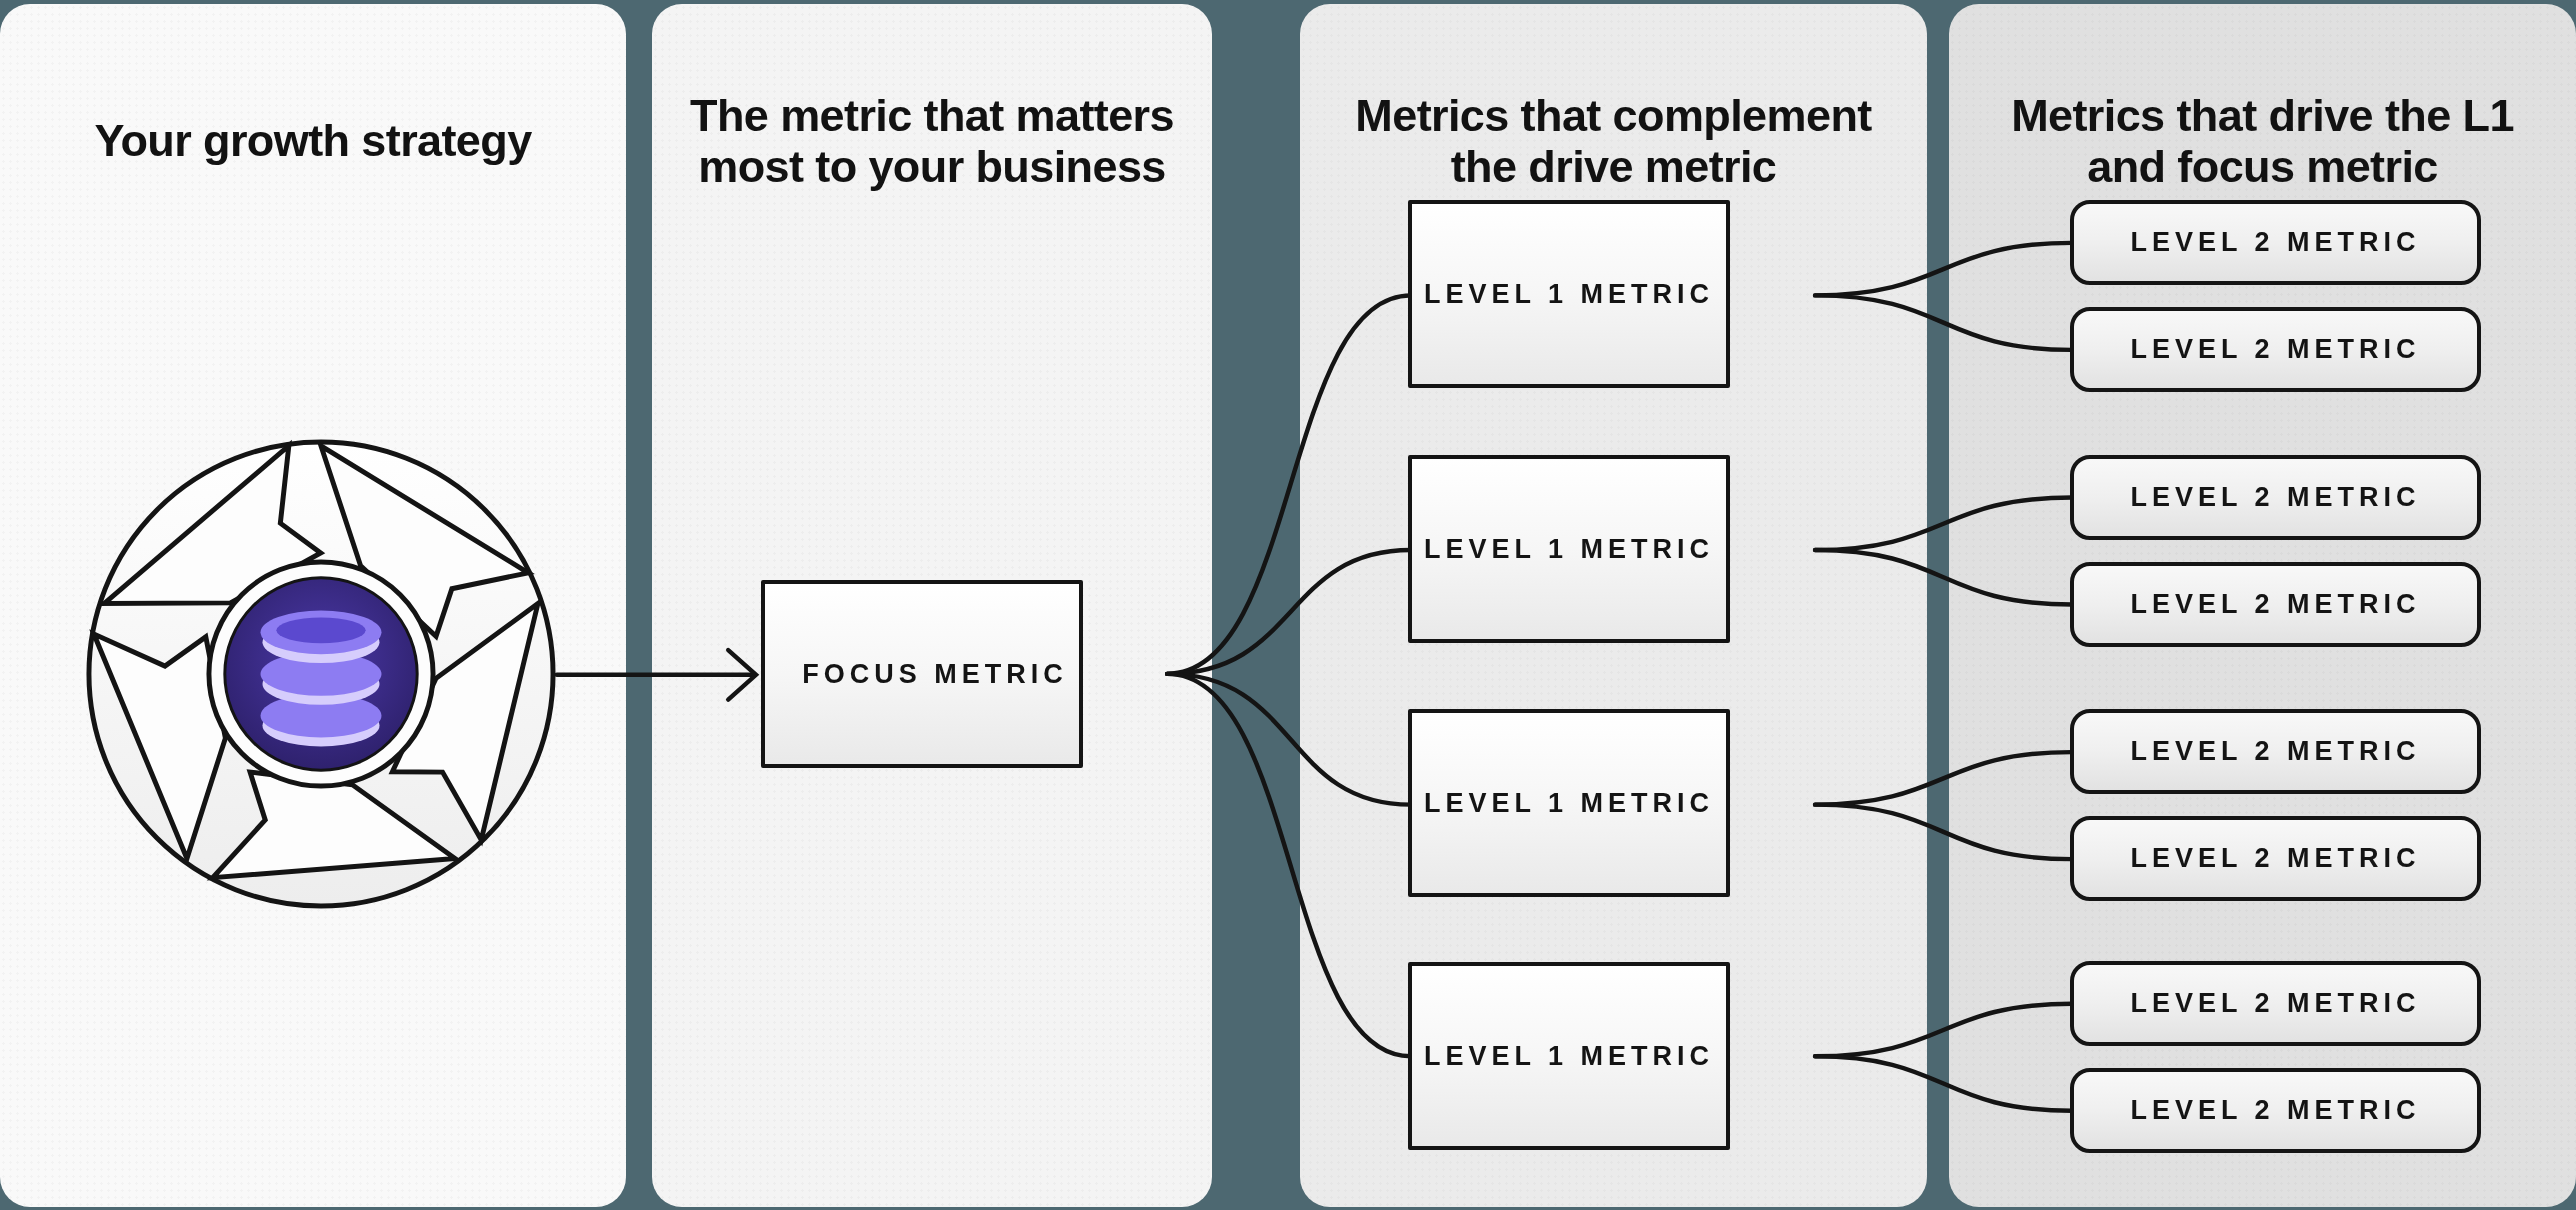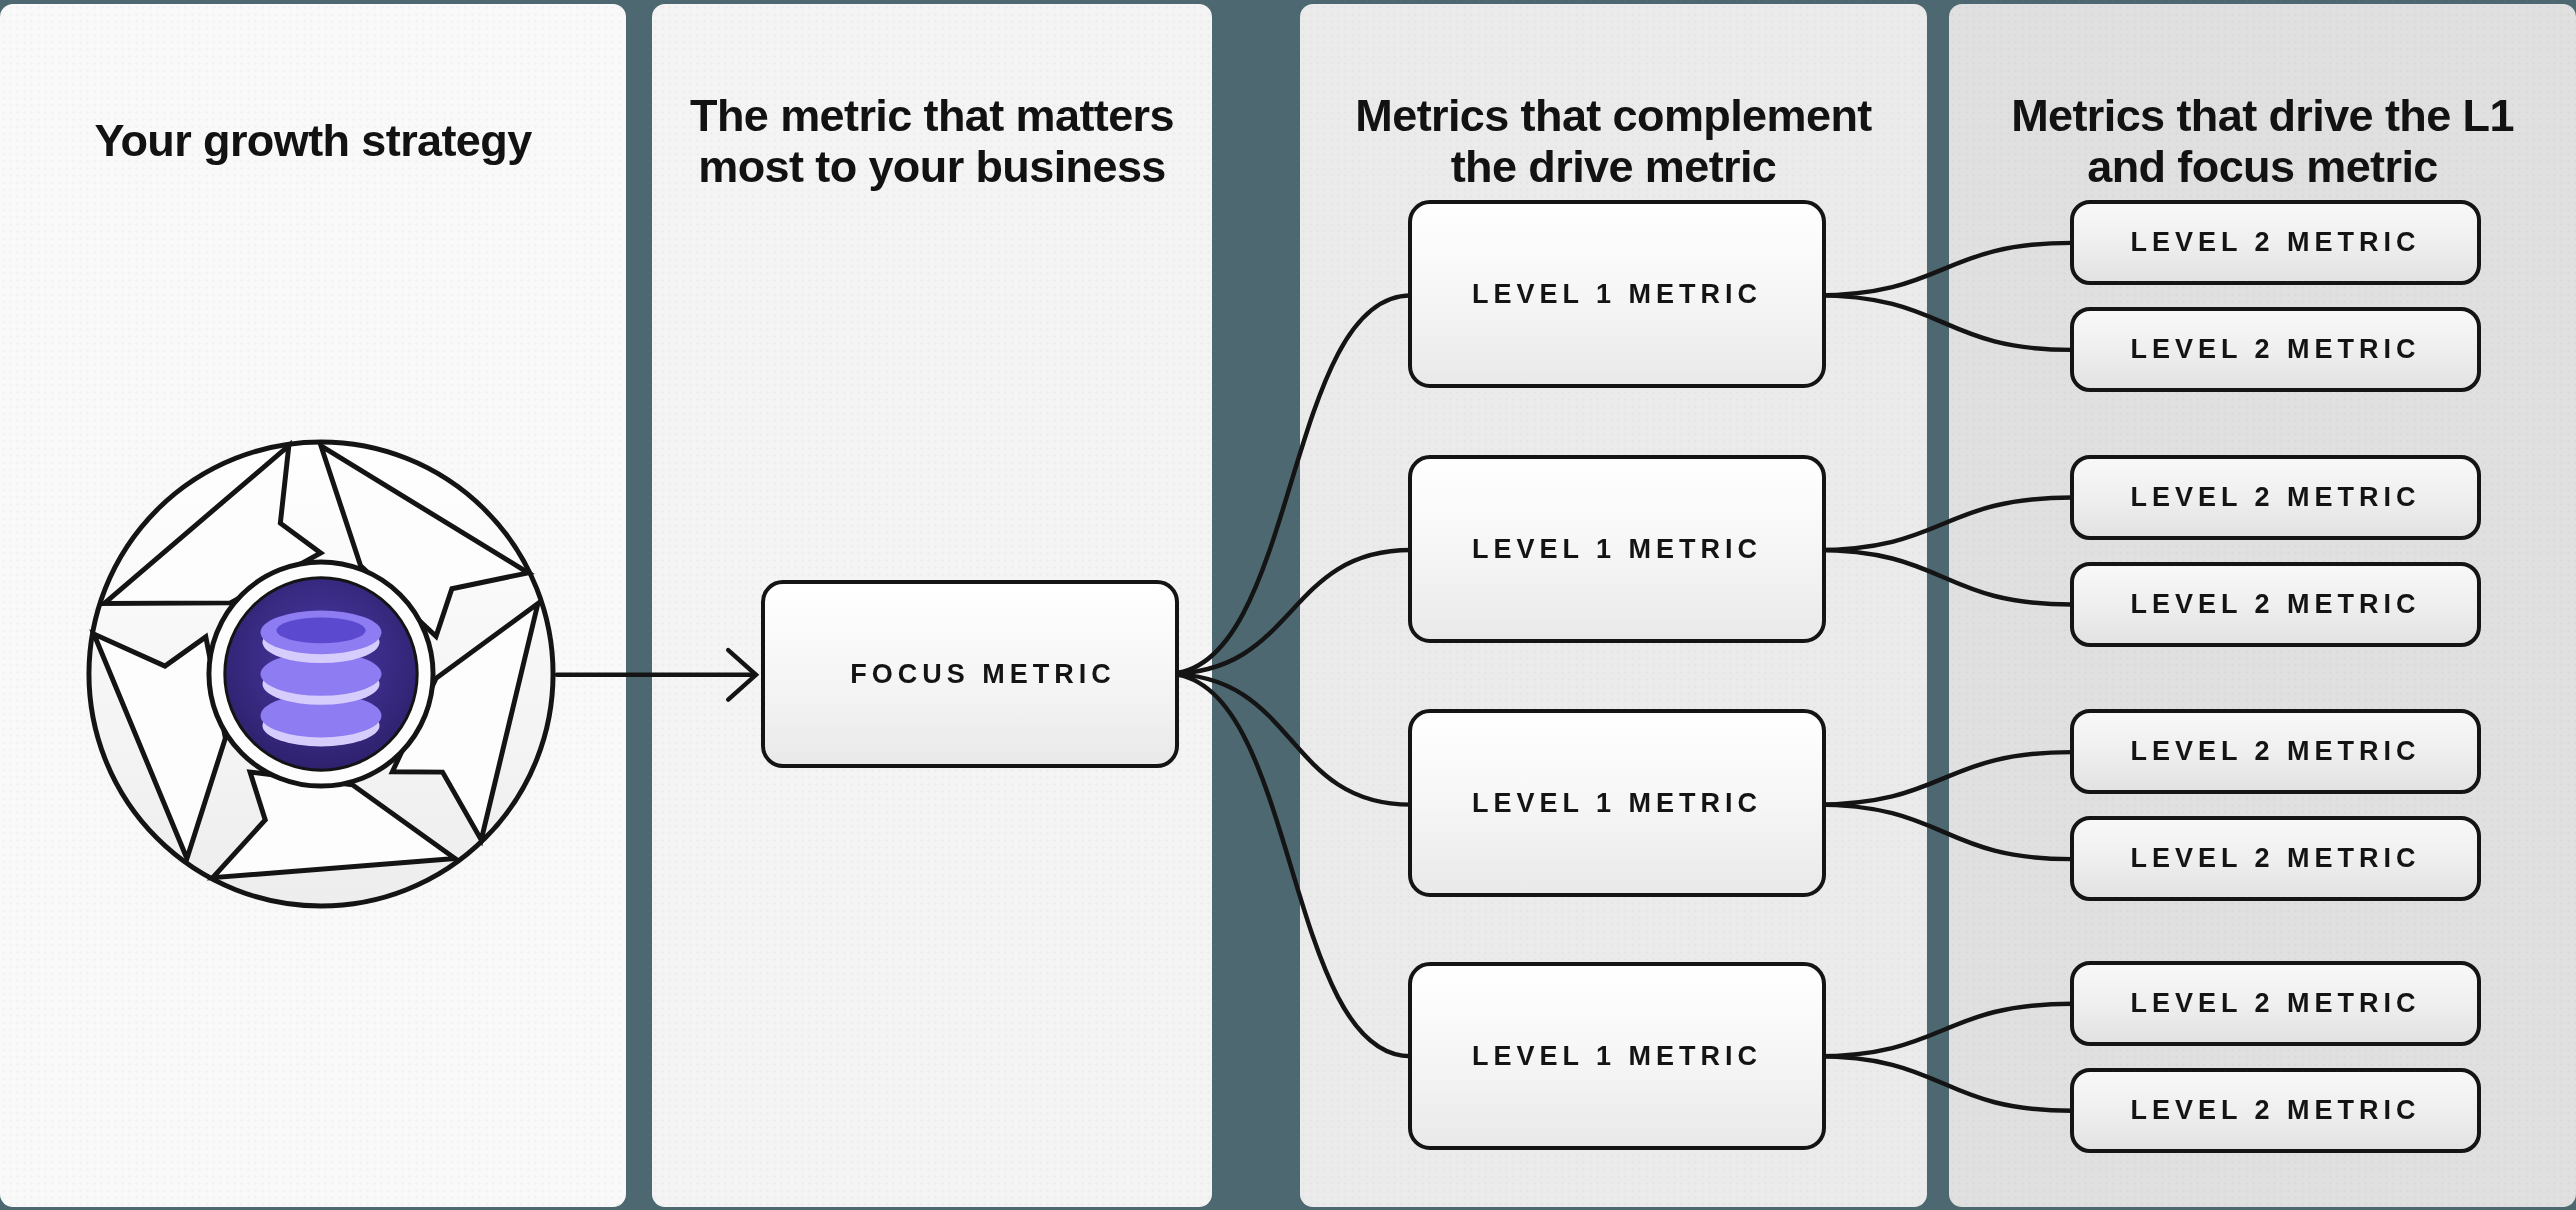--- a/index.html
+++ b/index.html
@@ -3,21 +3,21 @@
 <meta charset="utf-8">
 <style>
   html,body{margin:0;padding:0;}
   body{font-family:"Liberation Sans","DejaVu Sans",sans-serif;}
   .stage{
     position:relative;width:2576px;height:1211px;
     background:#4d6871;overflow:hidden;
   }
   
   .panel{
-    position:absolute;top:4px;height:1203px;border-radius:13px;
+    position:absolute;top:4px;height:1203px;border-radius:30px;
     background-image:radial-gradient(rgba(0,0,0,0.028) 1.2px, transparent 1.3px);
     background-size:7px 7px;
   }
   .panel-1{left:0;width:626px;background-color:#f9f9f9;}
   .panel-2{left:652px;width:560px;background-color:#f4f4f4;}
   .panel-3{left:1300px;width:627px;background-color:#ebebeb;}
   .panel-4{left:1949px;width:627px;background-color:#e0e0e0;}
   .panel-title{
     position:absolute;top:44px;left:0;right:0;height:111px;
     display:flex;flex-direction:column;justify-content:center;
@@ -31,21 +31,21 @@
   .flywheel{position:absolute;left:83px;top:436px;z-index:2;}
   
   .node{
     position:absolute;z-index:4;display:flex;align-items:center;justify-content:center;
     border:4.5px solid #141414;box-sizing:border-box;
     background:linear-gradient(180deg,#ffffff 0%,#f6f6f6 50%,#e9e9e9 100%);
   }
   .node .label{
     font-weight:700;font-size:27px;letter-spacing:5px;color:#141414;white-space:nowrap;
   }
-  .node-big{width:418px;height:188px;border-radius:22px;}
+  .node-big{width:322px;height:188px;border-radius:2px;}
   .node-small{
     width:411px;height:85px;border-radius:20px;left:2070px;
     background:linear-gradient(180deg,#f8f8f8 0%,#efefef 50%,#e2e2e2 100%);
   }
   .focus-node{left:761px;top:580px;padding-left:26px;}
   .l1-0{left:1408px;top:200px;}
   .l1-1{left:1408px;top:455px;}
   .l1-2{left:1408px;top:709px;}
   .l1-3{left:1408px;top:962px;}
   .l2-0{top:200px;} .l2-1{top:307px;}

